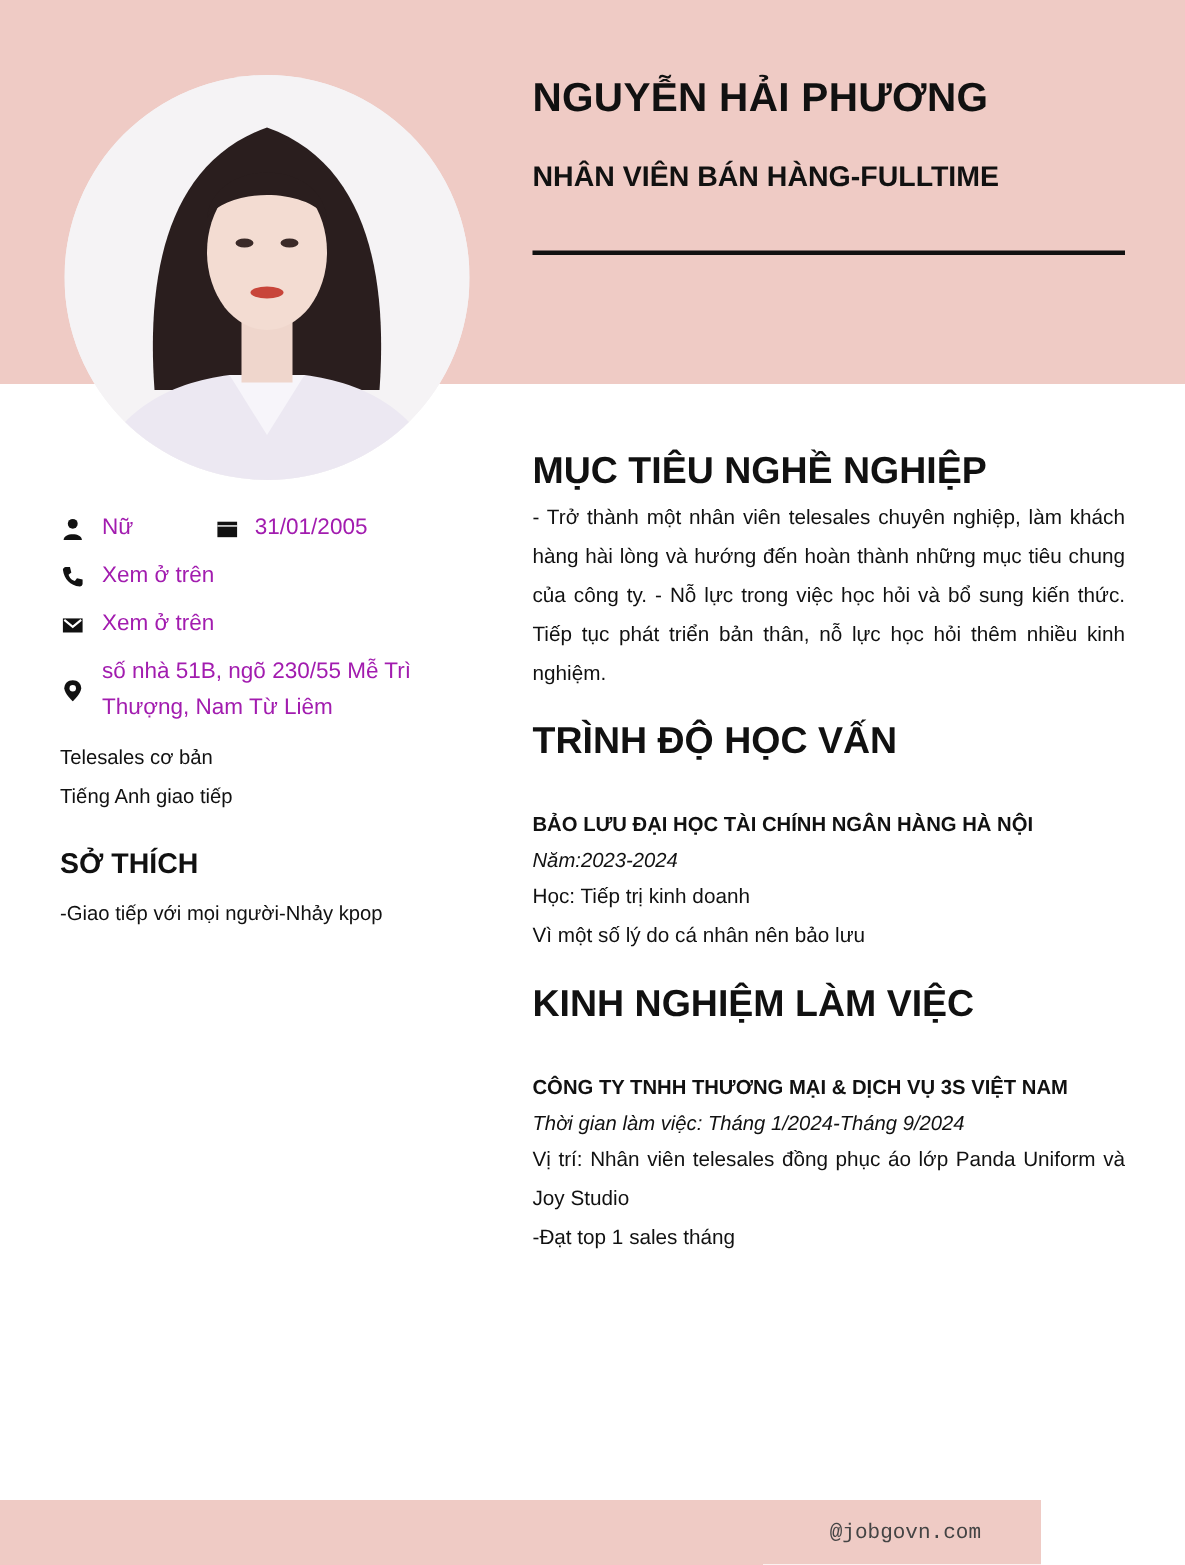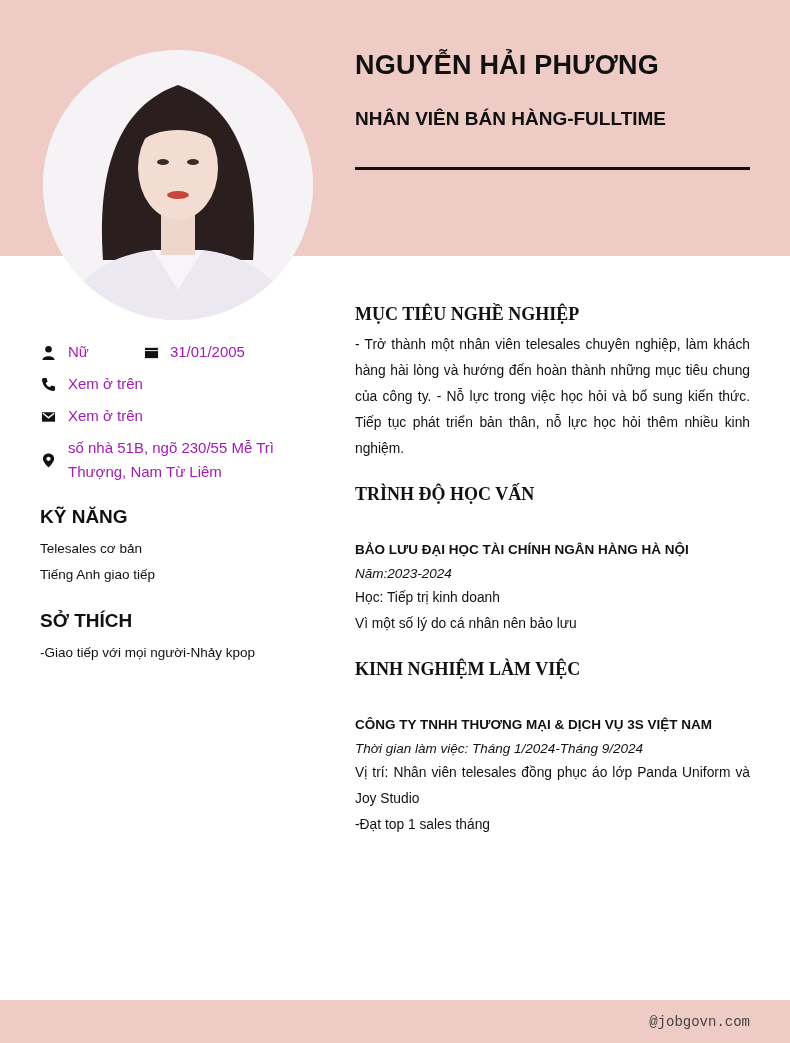--- a/index.html
+++ b/index.html
@@ -1,20 +1,20 @@
 <!DOCTYPE html>
 <html><head>
 <meta charset="utf-8">
 <style>
   * { box-sizing: border-box; margin: 0; padding: 0; }
   html, body { width: 790px; height: 1043px; background: #ffffff; overflow: hidden; }
   body { font-family: "Liberation Sans", "DejaVu Sans", sans-serif; color: #111; position: relative; }
 
   .header-band { position: absolute; left: 0; top: 0; width: 790px; height: 256px; background: #efcbc5; }
-  .footer-band { position: absolute; left: 0; top: 1000px; width: 790px; height: 43px; background: #efcbc5; }
+  .footer-band { position: absolute; left: 0; top: 1000px; width: 694px; height: 43px; background: #efcbc5; }
   .footer-text { position: absolute; right: 40px; top: 14px; font-family: "Liberation Mono", "DejaVu Sans Mono", monospace; font-size: 14px; color: #444; }
 
   .avatar { position: absolute; left: 43px; top: 50px; width: 270px; height: 270px; border-radius: 50%; overflow: hidden; background: #f4f2f4; }
   .avatar svg { width: 100%; height: 100%; display: block; }
 
   .name { position: absolute; left: 355px; top: 50px; font-size: 27px; font-weight: 700; letter-spacing: 0.2px; }
   .position { position: absolute; left: 355px; top: 108px; font-size: 19px; font-weight: 700; }
   .title-rule { position: absolute; left: 355px; top: 167px; width: 395px; height: 3px; background: #111; }
 
   .left { position: absolute; left: 40px; top: 340px; width: 270px; }
@@ -22,21 +22,21 @@
   .info-icon { width: 16px; height: 24px; margin-right: 12px; display: flex; align-items: center; justify-content: center; flex-shrink: 0; }
   .info-icon svg { width: 15px; height: 15px; fill: #111; }
   .dob { display: flex; align-items: center; margin-left: 55px; }
   .dob .info-icon { margin-right: 10px; }
 
   .side-heading { font-size: 19px; font-weight: 700; margin-top: 22px; margin-bottom: 8px; }
   .side-item { font-size: 13.5px; line-height: 26px; }
 
   .right { position: absolute; left: 355px; top: 298px; width: 395px; }
   .section { margin-bottom: 16px; }
-  .sec-heading { font-size: 18px; font-weight: 700; line-height: 32px; margin-bottom: 2px; font-family: Liberation Serif, serif; }
+  .sec-heading { font-size: 25px; font-weight: 700; line-height: 32px; margin-bottom: 2px; }
   .para { font-size: 13.8px; line-height: 26px; text-align: justify; }
   .org { font-size: 13.5px; font-weight: 700; line-height: 24px; margin-top: 28px; }
   .italic { font-size: 13.5px; font-style: italic; line-height: 23px; }
   .line { font-size: 13.8px; line-height: 26px; text-align: justify; }
 </style>
 </head>
 <body>
 
 <div class="header-band"></div>
 
@@ -98,21 +98,20 @@
   <div class="info-row">
     <span class="info-icon">
       <svg viewBox="0 0 16 16">
           <path d="M8 0.5 C4.5 0.5 2 3 2 6.2 C2 10 8 15.5 8 15.5 C8 15.5 14 10 14 6.2 C14 3 11.5 0.5 8 0.5 Z"></path>
           <circle cx="8" cy="6.2" r="2.3" fill="#fff"></circle>
         </svg>
     </span>
     <span>số nhà 51B, ngõ 230/55 Mễ Trì Thượng, Nam Từ Liêm</span>
   </div>
 
-  <div class="side-heading">KỸ NĂNG</div>
   <div class="side-item">Telesales cơ bản</div>
   <div class="side-item">Tiếng Anh giao tiếp</div>
 
   <div class="side-heading">SỞ THÍCH</div>
   <div class="side-item">-Giao tiếp với mọi người-Nhảy kpop</div>
 </div>
 
 <div class="right">
   <div class="section">
     <div class="sec-heading">MỤC TIÊU NGHỀ NGHIỆP</div>

